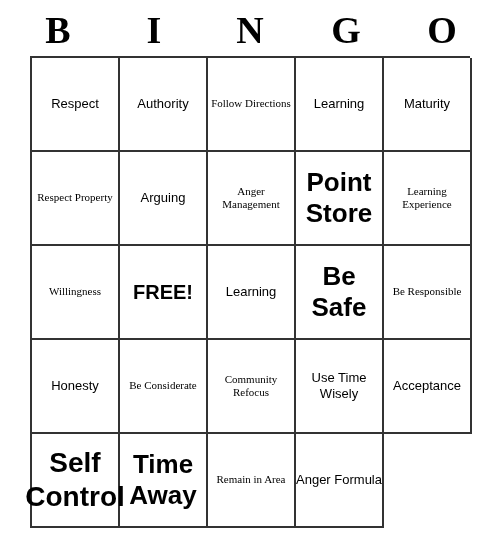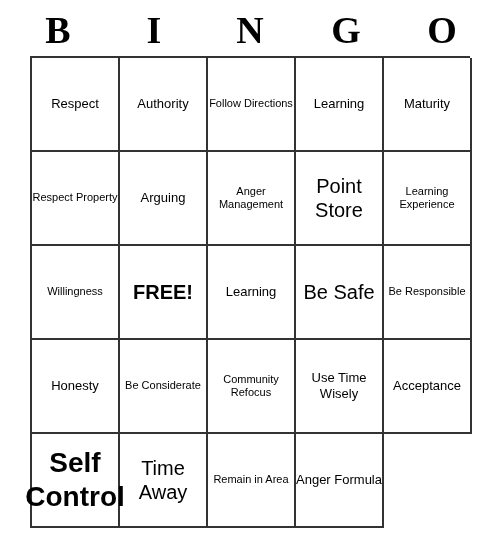--- a/index.html
+++ b/index.html
@@ -44,29 +44,30 @@
       text-align: center;
       padding: 0;
       font-size: 13px;
       line-height: 1.2;
     }
     .bingo-cell.large-text {
       font-size: 28px;
       font-weight: bold;
     }
     .bingo-cell.xl-text {
-      font-size: 20px;
-      font-weight: normal;
+      font-size: 26px;
+      font-weight: bold;
     }
     .bingo-cell.free {
       font-size: 20px;
       font-weight: bold;
     }
     .bingo-cell.small-text {
       font-size: 11px;
+      font-family: Liberation Serif, serif;
     }
   </style>
 </head>
 <body>
 
 <div class="bingo-header">
   <div class="bingo-letter">B</div>
   <div class="bingo-letter">I</div>
   <div class="bingo-letter">N</div>
   <div class="bingo-letter">G</div>

